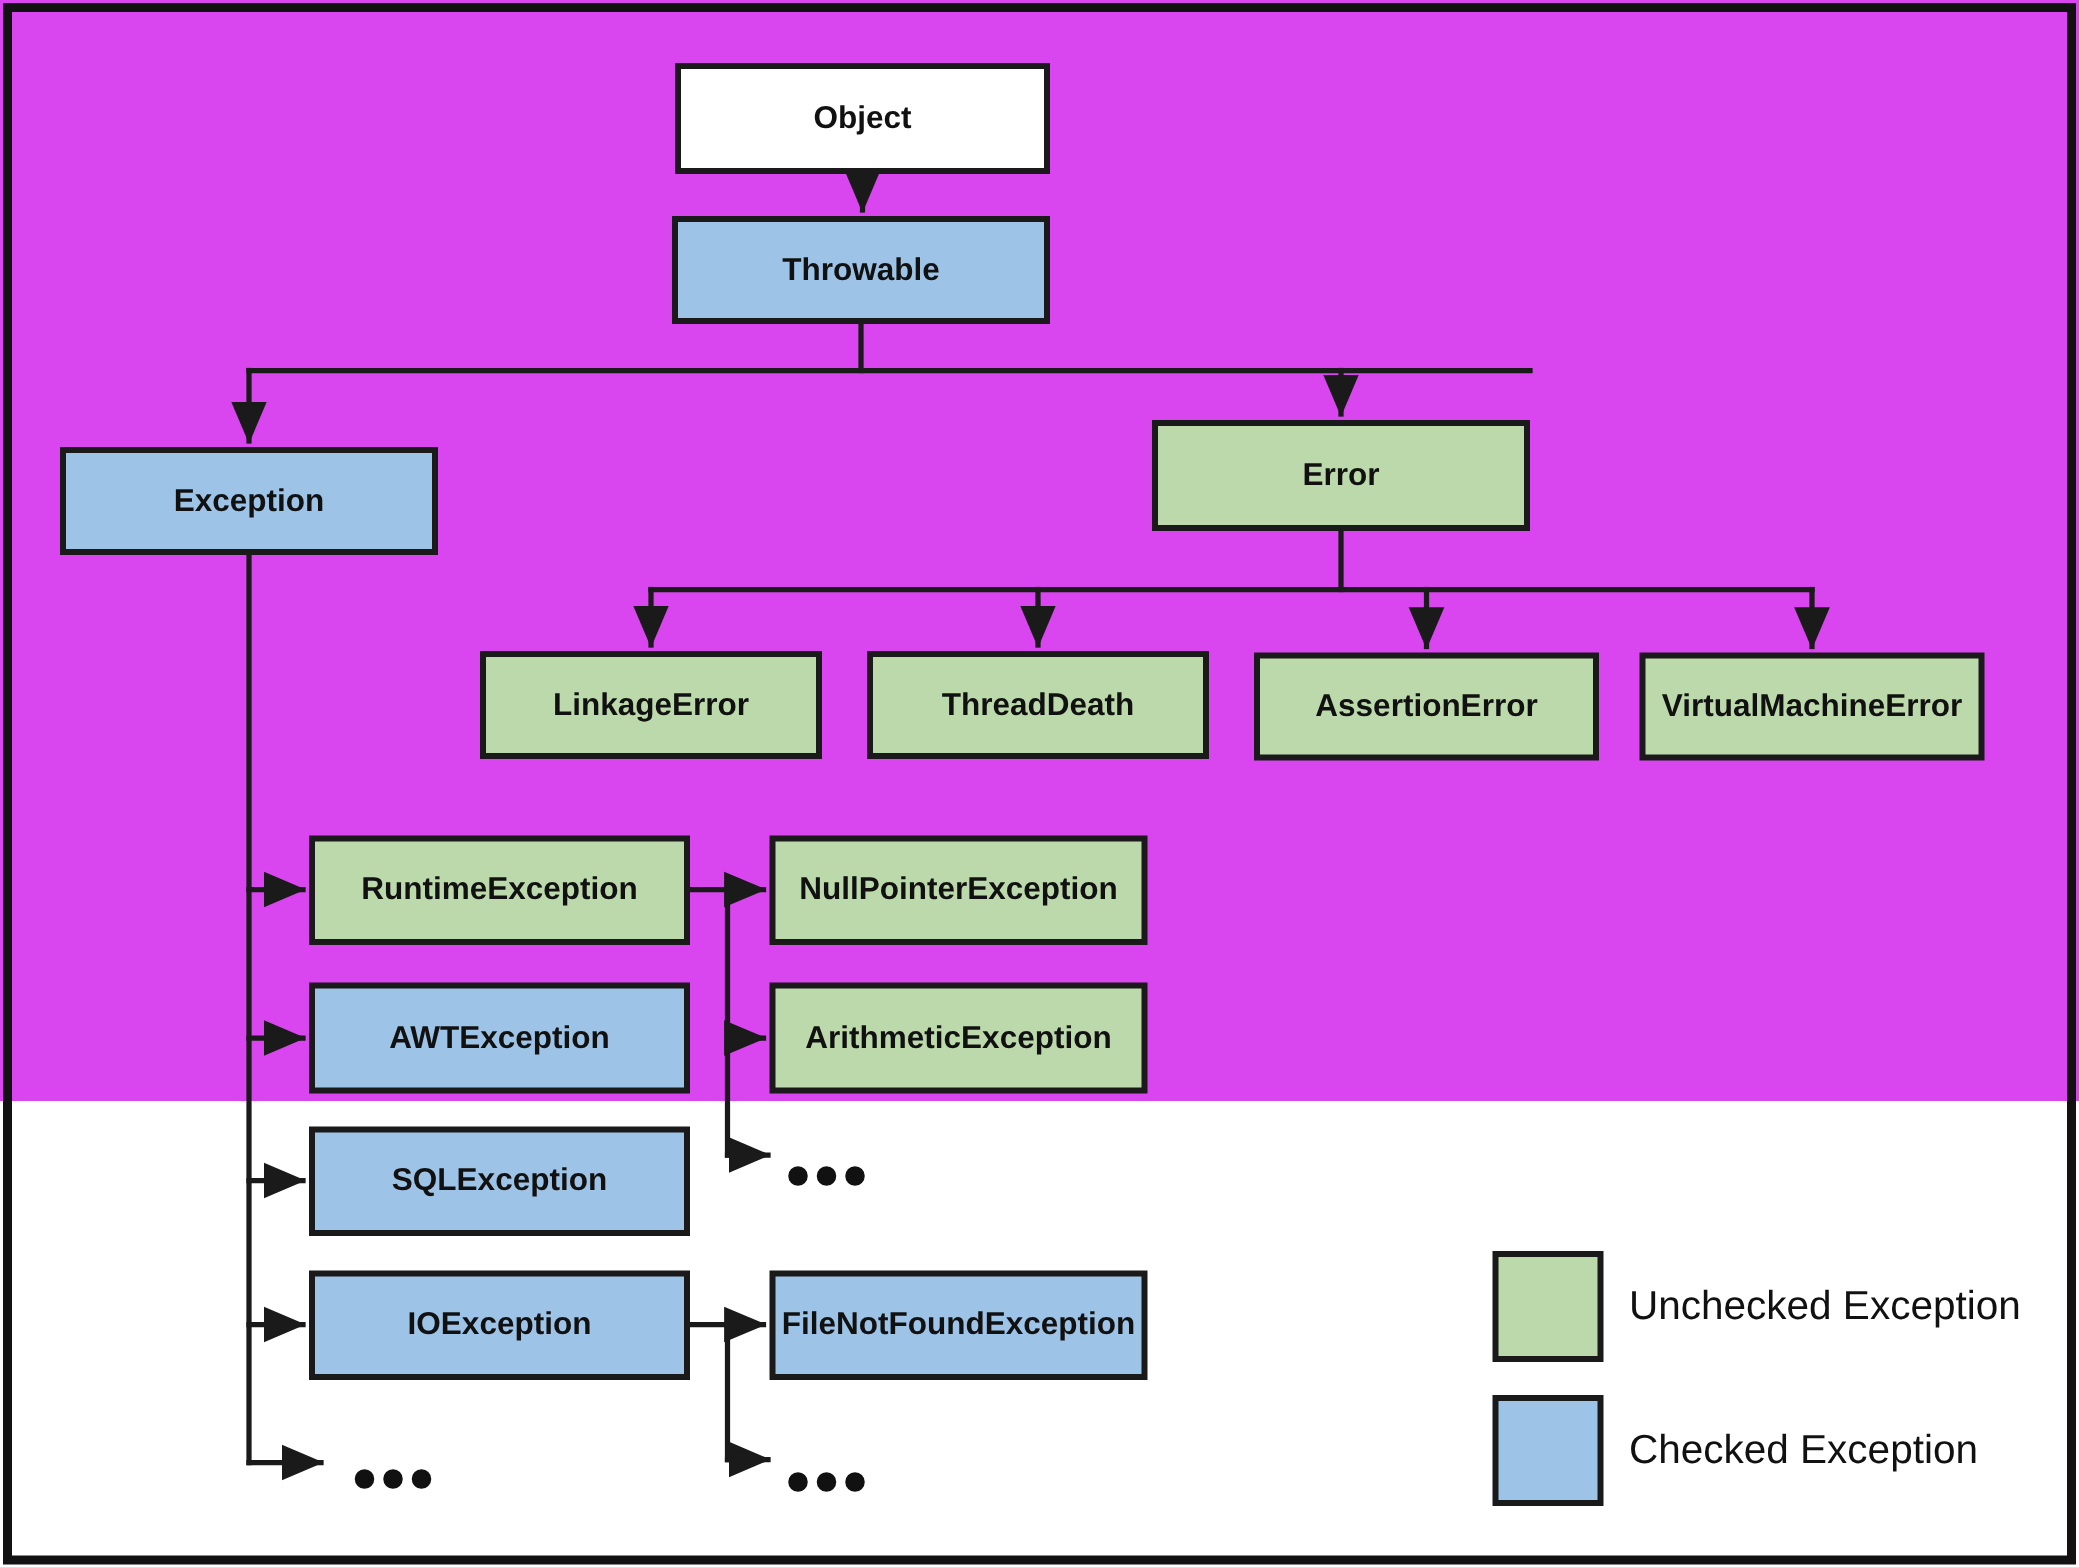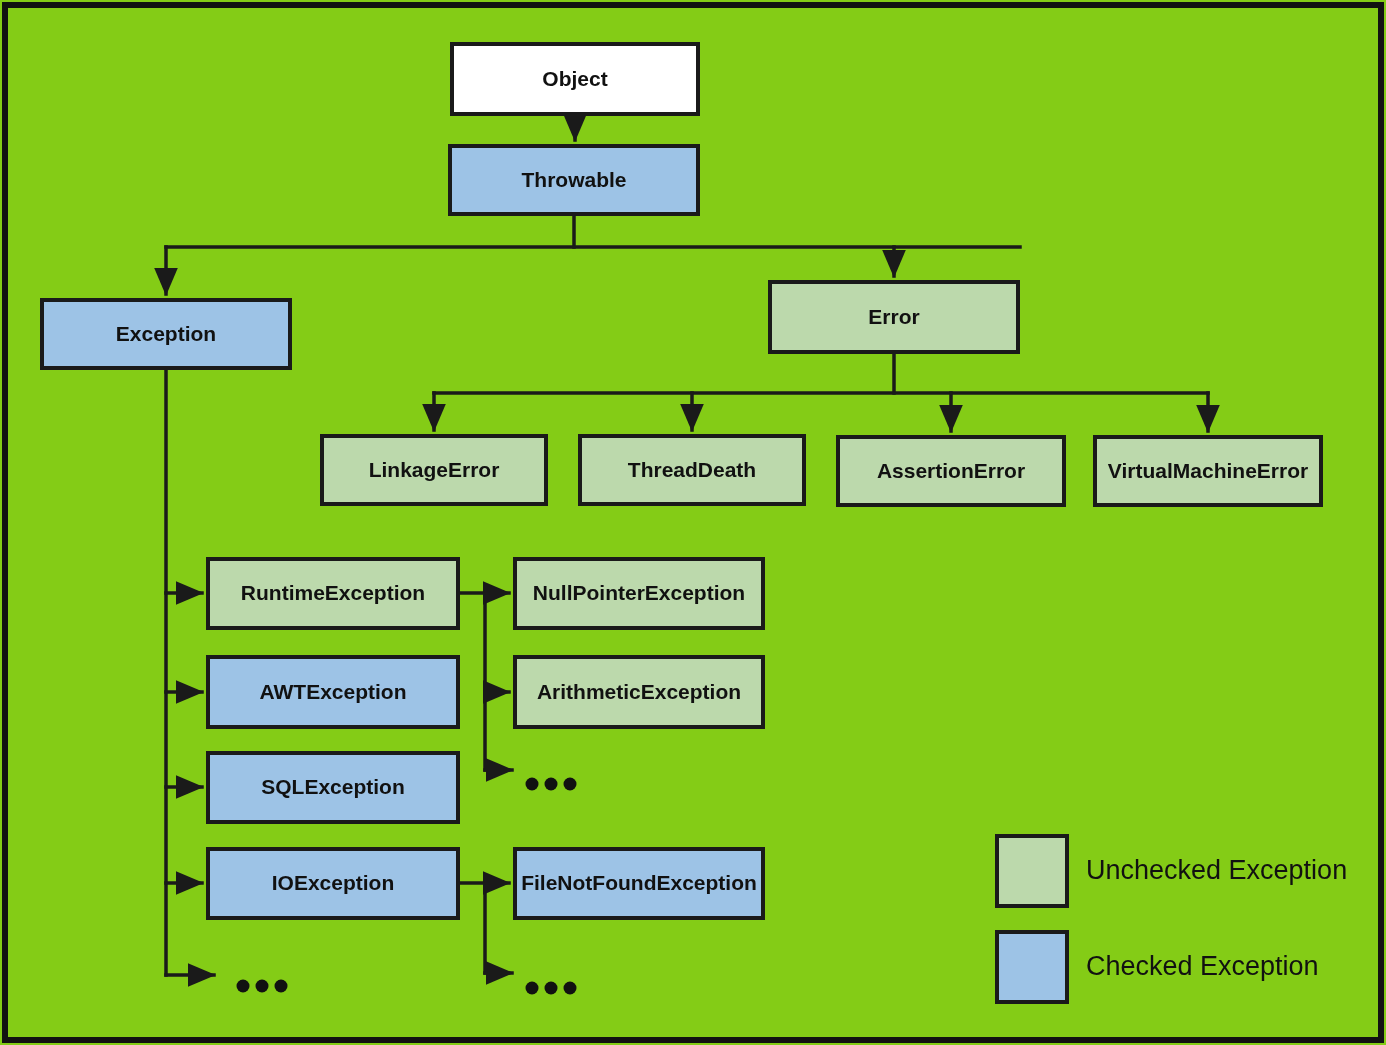--- a/index.html
+++ b/index.html
@@ -9,22 +9,22 @@
   }
   body {
     width: 1386px;
     height: 1045px;
     font-family: "Liberation Sans", sans-serif;
     overflow: hidden;
   }
   #diagram-root {
     position: relative;
     width: 1386px;
-    height: 1045px;
-    background: #84cc16;
+    height: 734px;
+    background: #d946ef;
   }
   #diagram-svg {
     position: absolute;
     top: 0;
     left: 0;
     width: 1386px;
     height: 1045px;
     display: block;
   }
   .node-rect {

